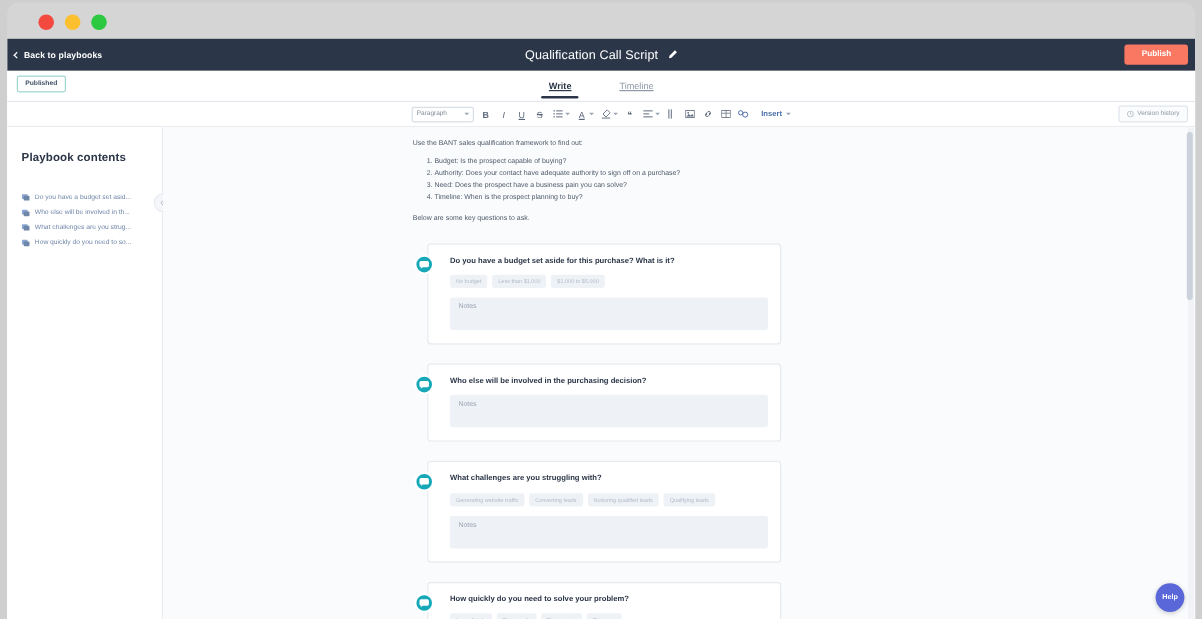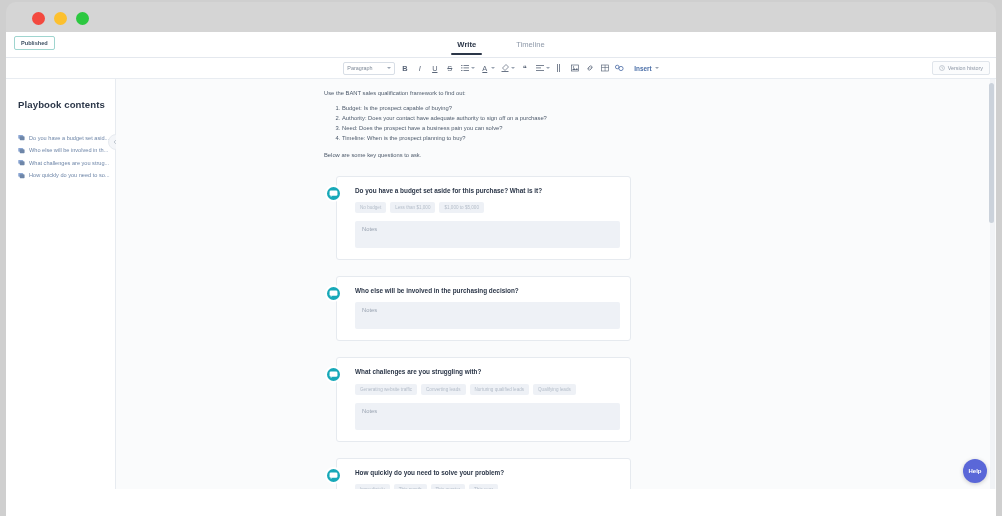--- a/index.html
+++ b/index.html
@@ -93,21 +93,21 @@
     border: 1px solid #9fd5cf;
     color: #3e5063;
     background: #fff;
     border-radius: 2px;
     font-size: 5.6px; font-weight: bold;
     padding: 3px 6px;
   }
   .tab {
     font-size: 7.6px; color: #8d98a8;
     padding: 6px 2px 6px;
-    position: relative; cursor: pointer;
+    position: relative; cursor: pointer; text-decoration: underline;
   }
   .tab.active { color: #2b3648; font-weight: bold; }
   .tab.active::after {
     content: ""; position: absolute;
     left: -4px; right: -4px; bottom: 0px; height: 2px;
     background: #2b3648; border-radius: 1px;
   }
 
   
   .toolbar {
@@ -168,21 +168,21 @@
   
   .body {
     position: relative;
     height: 410px;
     display: flex;
     background: #ffffff;
   }
 
   
   .sidebar {
-    width: 110px;
+    width: 130px;
     background: #ffffff;
     border-right: 1px solid #e7ebf0;
     padding: 20px 0 0 12px;
     position: relative;
   }
   .sidebar-title {
     font-size: 9.6px; font-weight: bold; color: #2b3648;
     letter-spacing: .1px;
     margin-bottom: 24px;
   }
@@ -303,20 +303,33 @@
   <div class="titlebar">
     <div class="lights">
       <span class="light red"></span>
       <span class="light yellow"></span>
       <span class="light green"></span>
     </div>
   </div>
 
   <div class="viewport">
 
+    <div class="topbar">
+      <div class="back-link">
+        <span class="chev-left"></span>
+        <span>Back to playbooks</span>
+      </div>
+      <div class="doc-title-wrap">
+        <span class="doc-title">Qualification Call Script</span>
+        <svg class="pencil-icon" viewBox="0 0 16 16">
+          <path d="M11.5 1.6l2.9 2.9-8.1 8.1-3.6.7.7-3.6z" fill="#ffffff"></path>
+        </svg>
+      </div>
+      <button class="publish-btn">Publish</button>
+    </div>
 
     <div class="tabbar">
       <span class="badge-published">Published</span>
       <span class="tab active">Write</span>
       <span class="tab">Timeline</span>
     </div>
 
     <div class="toolbar">
       <div class="para-select">
         <span>Paragraph</span>

